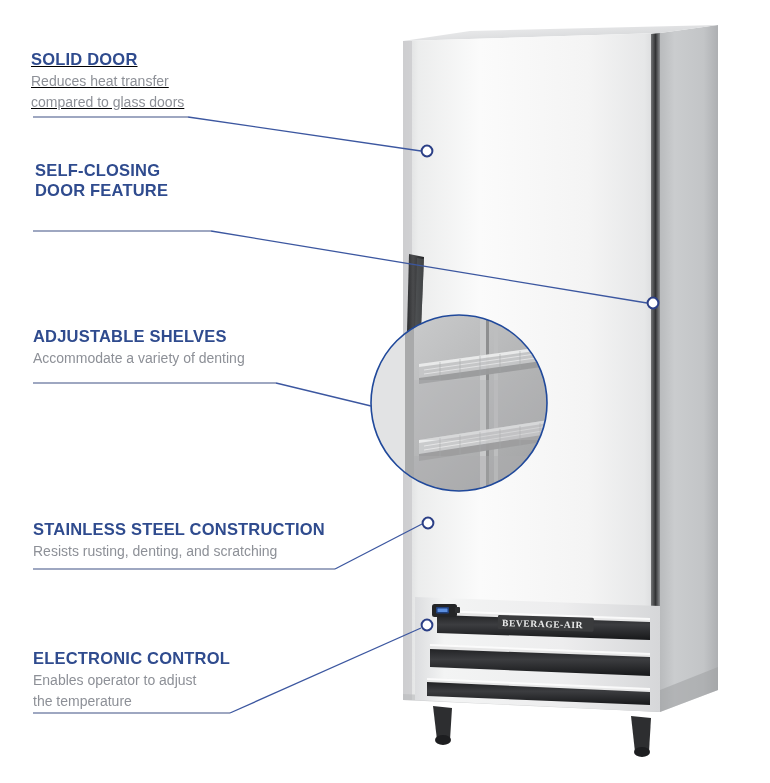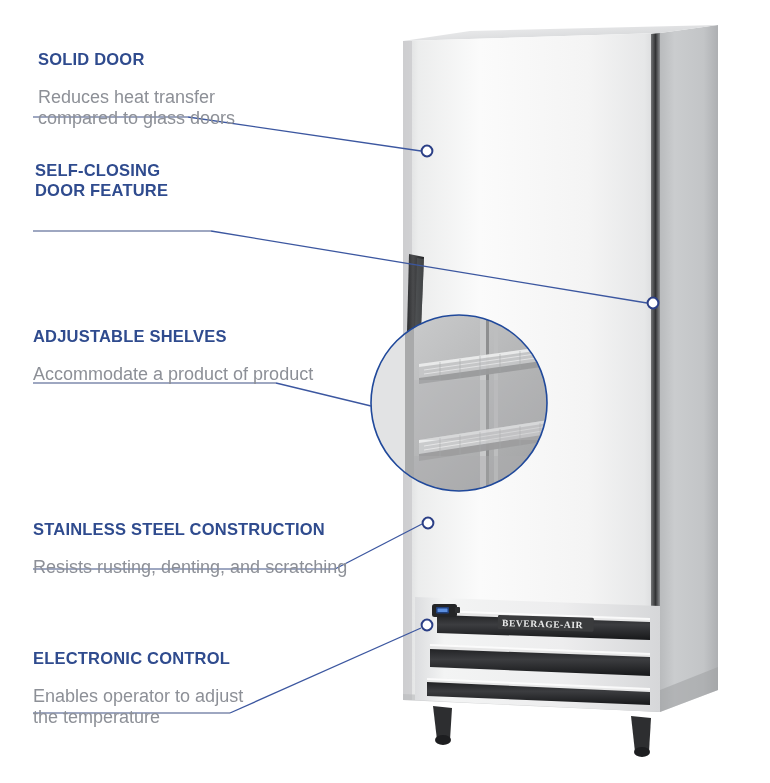--- a/index.html
+++ b/index.html
@@ -29,25 +29,25 @@
     font-size: 16.5px;
     font-weight: bold;
     letter-spacing: 0.2px;
     color: #2f4b8e;
     line-height: 20px;
     margin: 0;
     white-space: pre-line;
     text-transform: uppercase;
   }
   .callout-desc {
-    font-size: 18px;
+    font-size: 14px;
     font-weight: normal;
     color: #8d9097;
     line-height: 21px;
-    margin: 18px 0 0 0;
+    margin: 2px 0 0 0;
     white-space: pre-line;
   }
 
   
   #leaders {
     position: absolute;
     left: 0;
     top: 0;
     width: 770px;
     height: 783px;
@@ -239,34 +239,34 @@
       <line x1="33" y1="713" x2="230" y2="713" stroke="#7e8aad" stroke-width="1.6"></line>
       <line x1="230" y1="713" x2="421" y2="628" stroke="#3c57a0" stroke-width="1.3"></line>
     </g>
 
     <circle cx="427" cy="151" r="5.4" fill="#ffffff" stroke="#2b3f86" stroke-width="2"></circle>
     <circle cx="653" cy="303" r="5.4" fill="#ffffff" stroke="#2b3f86" stroke-width="2"></circle>
     <circle cx="428" cy="523" r="5.4" fill="#ffffff" stroke="#2b3f86" stroke-width="2"></circle>
     <circle cx="427" cy="625" r="5.4" fill="#ffffff" stroke="#2b3f86" stroke-width="2"></circle>
   </svg>
 
-  <div class="callout" style="left:38px; top:49px; width:300px;">
+  <div class="callout" style="left:31px; top:49px; width:300px;text-decoration:underline;">
     <div class="callout-title">SOLID DOOR</div>
     <div class="callout-desc">Reduces heat transfer
 compared to glass doors</div>
   </div>
 
   <div class="callout" style="left:35px; top:160px; width:300px;">
     <div class="callout-title">SELF-CLOSING
 DOOR FEATURE</div>
   </div>
 
   <div class="callout" style="left:33px; top:326px; width:330px;">
     <div class="callout-title">ADJUSTABLE SHELVES</div>
-    <div class="callout-desc">Accommodate a product of product</div>
+    <div class="callout-desc">Accommodate a variety of denting</div>
   </div>
 
   <div class="callout" style="left:33px; top:648px; width:300px;">
     <div class="callout-title">ELECTRONIC CONTROL</div>
     <div class="callout-desc">Enables operator to adjust
 the temperature</div>
   </div>
 
   <div class="callout" style="left:33px; top:519px; width:360px;">
     <div class="callout-title">STAINLESS STEEL CONSTRUCTION</div>

